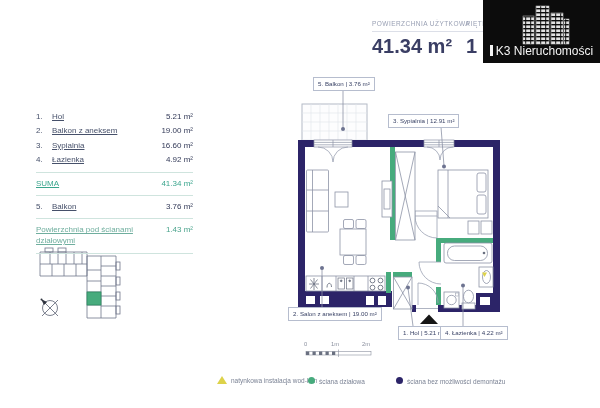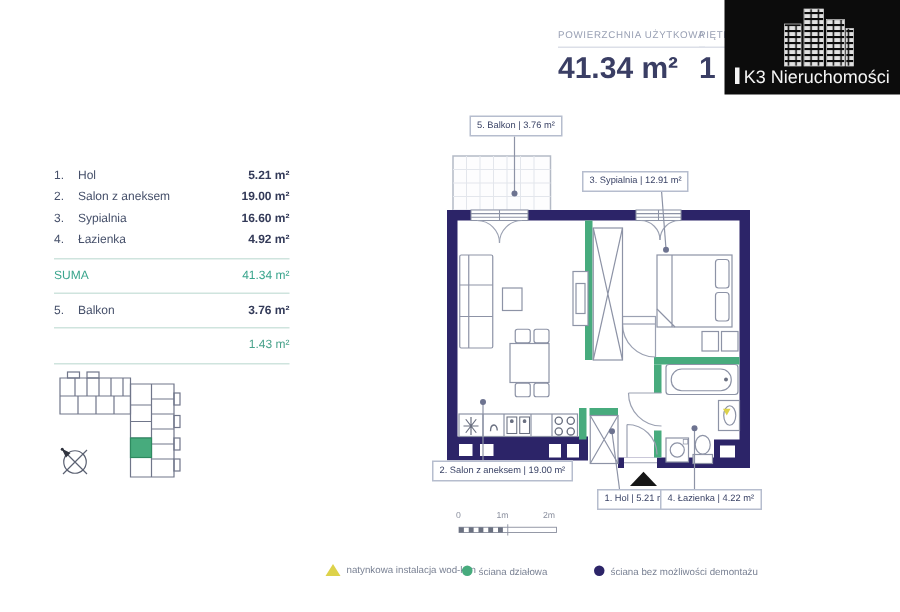--- a/index.html
+++ b/index.html
@@ -17,22 +17,22 @@
   
   .logo{position:absolute;left:483px;top:0;width:117px;height:63px;background:#0c0c0c;z-index:4;}
   .logo-text{position:absolute;bottom:5px;left:0;width:100%;text-align:center;color:#f4f4f4;
              font-size:12px;white-space:nowrap;}
   .logo-bar{display:inline-block;width:3px;height:11px;background:#f4f4f4;margin-right:3px;vertical-align:-1px;}
 
   
   .rooms{position:absolute;left:36px;top:110px;width:157px;font-size:8px;z-index:2;}
   .trow{display:flex;align-items:baseline;padding:2px 0;line-height:1.3;}
   .num{width:16px;color:#46506a;}
-  .nm{color:#46506a;}
-  .val{margin-left:auto;font-weight:700;color:#333a58;white-space:nowrap;}
+  .nm{color:#46506a;text-decoration:underline;}
+  .val{margin-left:auto;font-weight:400;color:#333a58;white-space:nowrap;}
   .sep{height:1px;background:#cfe4de;margin:4px 0;}
   .suma .nm,.suma .val{color:#3aa58d;font-weight:400;text-align:center;}
   .walls-row .nm{color:#6fae9e;width:106px;line-height:1.35;}
   .walls-row .val{color:#4aa38c;font-weight:400;align-self:flex-start;text-align:right;}
 
   
   .planlabel{position:absolute;background:#fff;border:1px solid #b6bdce;color:#3a4366;
              font-size:6.2px;line-height:1;padding:3px 4px;white-space:nowrap;z-index:3;}
 
   
@@ -256,21 +256,21 @@
   </div>
 
   <div class="rooms">
     <div class="trow">
       <span class="num">1.</span>
       <span class="nm">Hol</span>
       <span class="val">5.21 m²</span>
     </div>
     <div class="trow">
       <span class="num">2.</span>
-      <span class="nm">Salon z aneksem</span>
+      <span class="nm">Balkon z aneksem</span>
       <span class="val">19.00 m²</span>
     </div>
     <div class="trow">
       <span class="num">3.</span>
       <span class="nm">Sypialnia</span>
       <span class="val">16.60 m²</span>
     </div>
     <div class="trow">
       <span class="num">4.</span>
       <span class="nm">Łazienka</span>
@@ -282,20 +282,21 @@
       <span class="val">41.34 m²</span>
     </div>
     <div class="sep"></div>
     <div class="trow">
       <span class="num">5.</span>
       <span class="nm">Balkon</span>
       <span class="val">3.76 m²</span>
     </div>
     <div class="sep"></div>
     <div class="trow walls-row">
+      <span class="nm">Powierzchnia pod ścianami działowymi</span>
       <span class="val">1.43 m²</span>
     </div>
     <div class="sep"></div>
   </div>
 
   <div class="planlabel" style="left:313px;top:77px;">5. Balkon | 3.76 m²</div>
   <div class="planlabel" style="left:388px;top:114px;">3. Sypialnia | 12.91 m²</div>
   <div class="planlabel" style="left:288px;top:307px;">2. Salon z aneksem | 19.00 m²</div>
   <div class="planlabel" style="left:398px;top:326px;">1. Hol | 5.21 m²</div>
   <div class="planlabel" style="left:440px;top:326px;">4. Łazienka | 4.22 m²</div>

